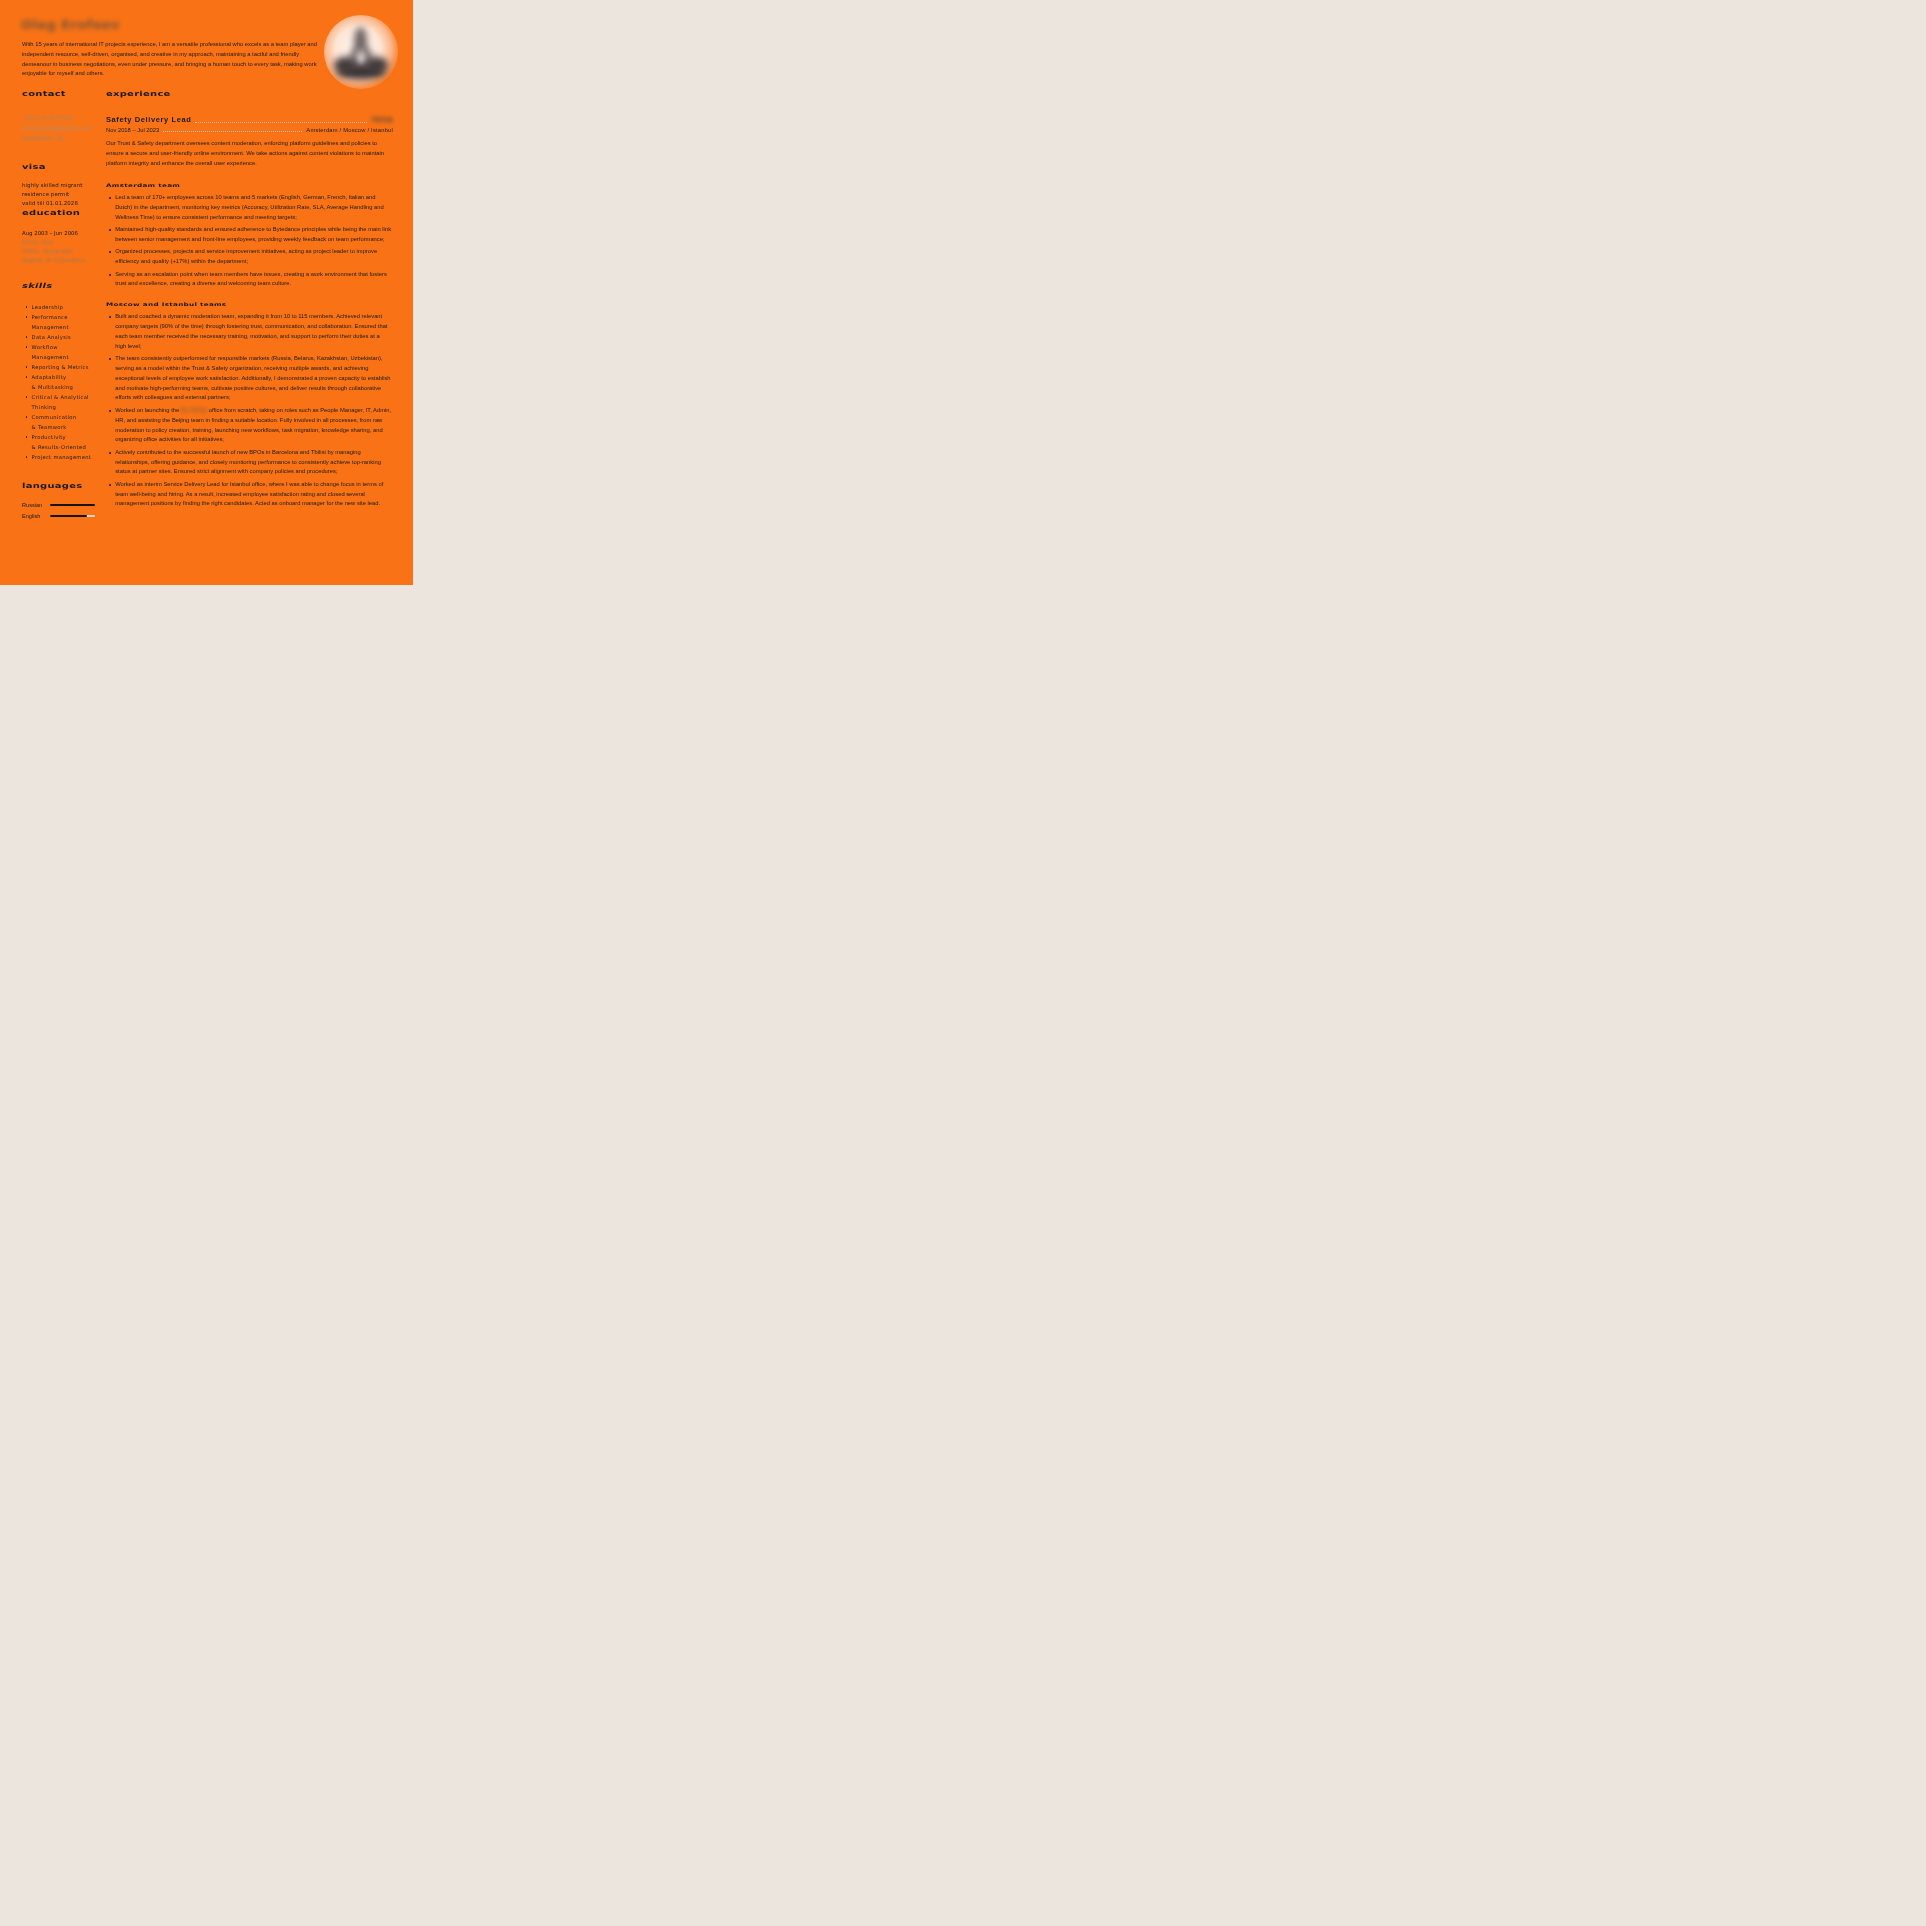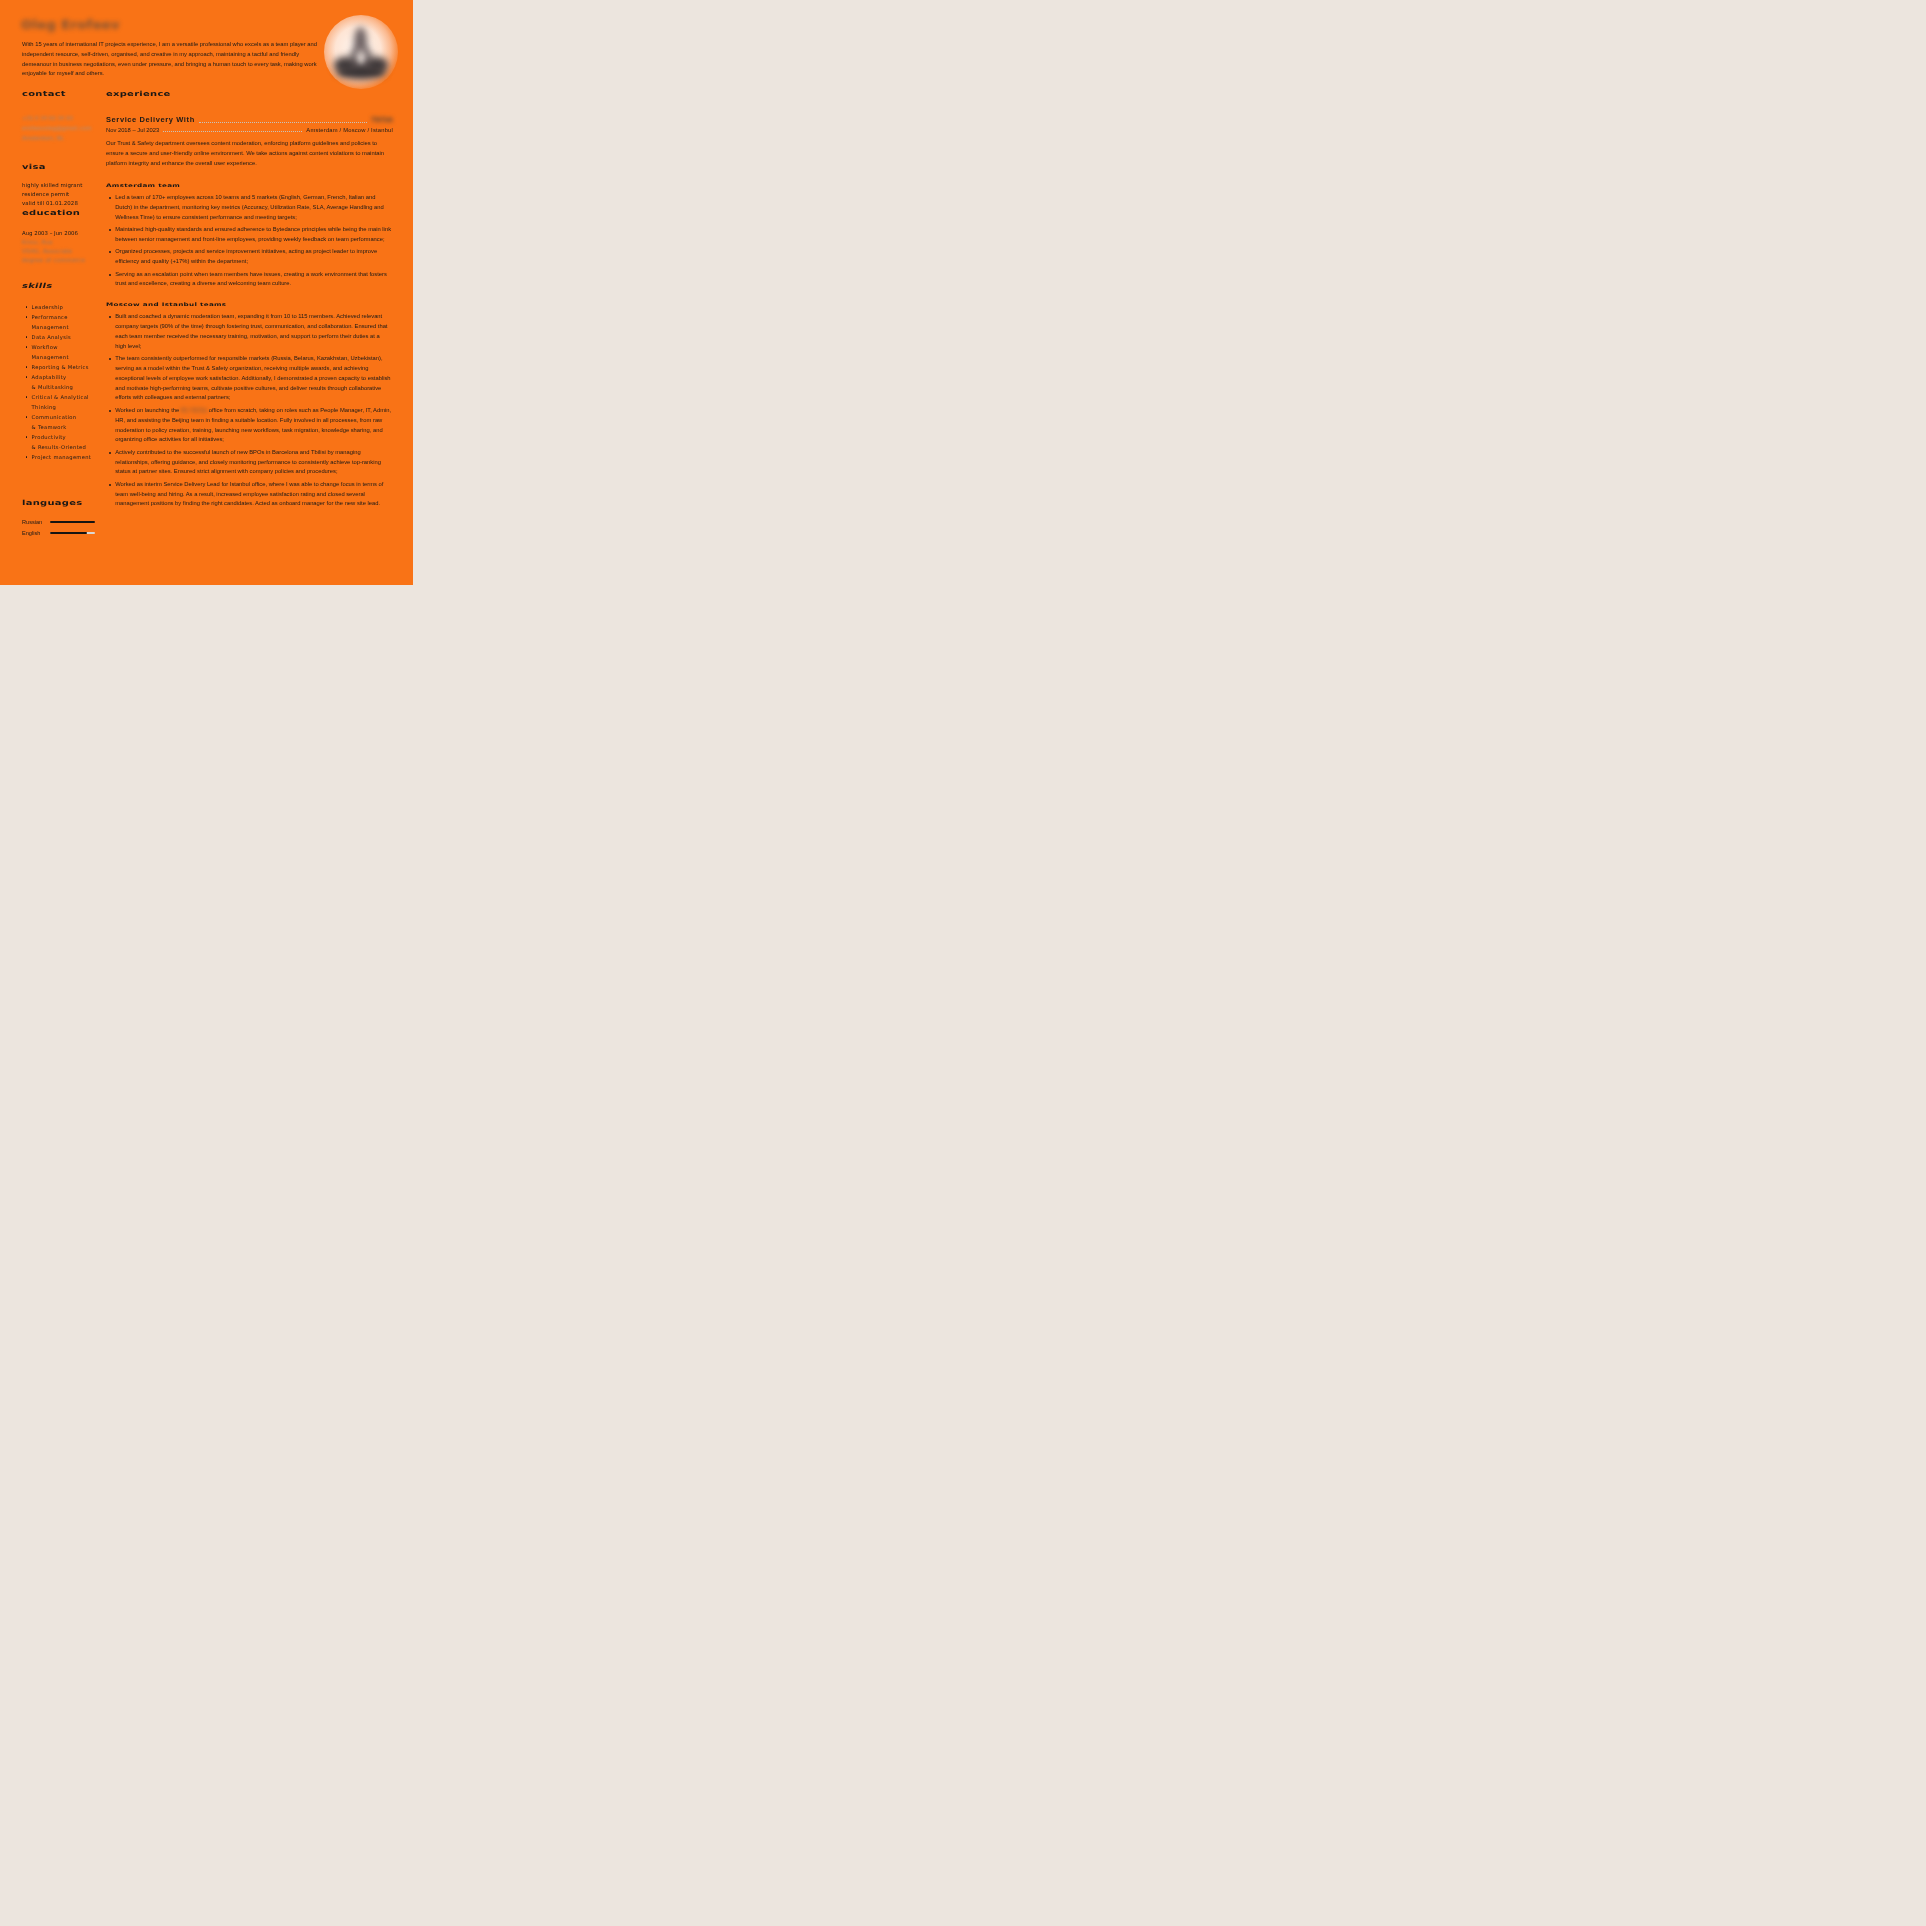--- a/index.html
+++ b/index.html
@@ -137,21 +137,21 @@
 &amp; Multitasking</li>
         <li>Critical &amp; Analytical
 Thinking</li>
         <li>Communication
 &amp; Teamwork</li>
         <li>Productivity
 &amp; Results-Oriented</li>
         <li>Project management</li>
       </ul>
 
-    <div class="h1row" style="margin-top:37px;text-decoration:underline;"><span class="h1">languages</span></div>
+    <div class="h1row" style="margin-top:20px;text-decoration:underline;"><span class="h1">languages</span></div>
     <div class="langs" id="languages-list">
         <div class="lang-row">
           <span class="lang-label">Russian</span>
           <div class="lang-track">
             <div class="lang-fill" style="width: 100%;"></div>
           </div>
         </div>
         <div class="lang-row">
           <span class="lang-label">English</span>
           <div class="lang-track with-track">
@@ -160,21 +160,21 @@
         </div>
       </div>
 
   </div>
 
   <div class="col-right">
 
     <div class="h1row"><span class="h1">experience</span></div>
 
     <div class="jobrow">
-      <span class="jobtitle">Service Delivery With</span>
+      <span class="jobtitle">Safety Delivery Lead</span>
       <span class="leader"></span>
       <span class="company-blur">TikTok</span>
     </div>
 
     <div class="daterow">
       <span class="date">Nov 2018 – Jul 2023</span>
       <span class="leader"></span>
       <span class="loc">Amsterdam / Moscow / Istanbul</span>
     </div>
 

